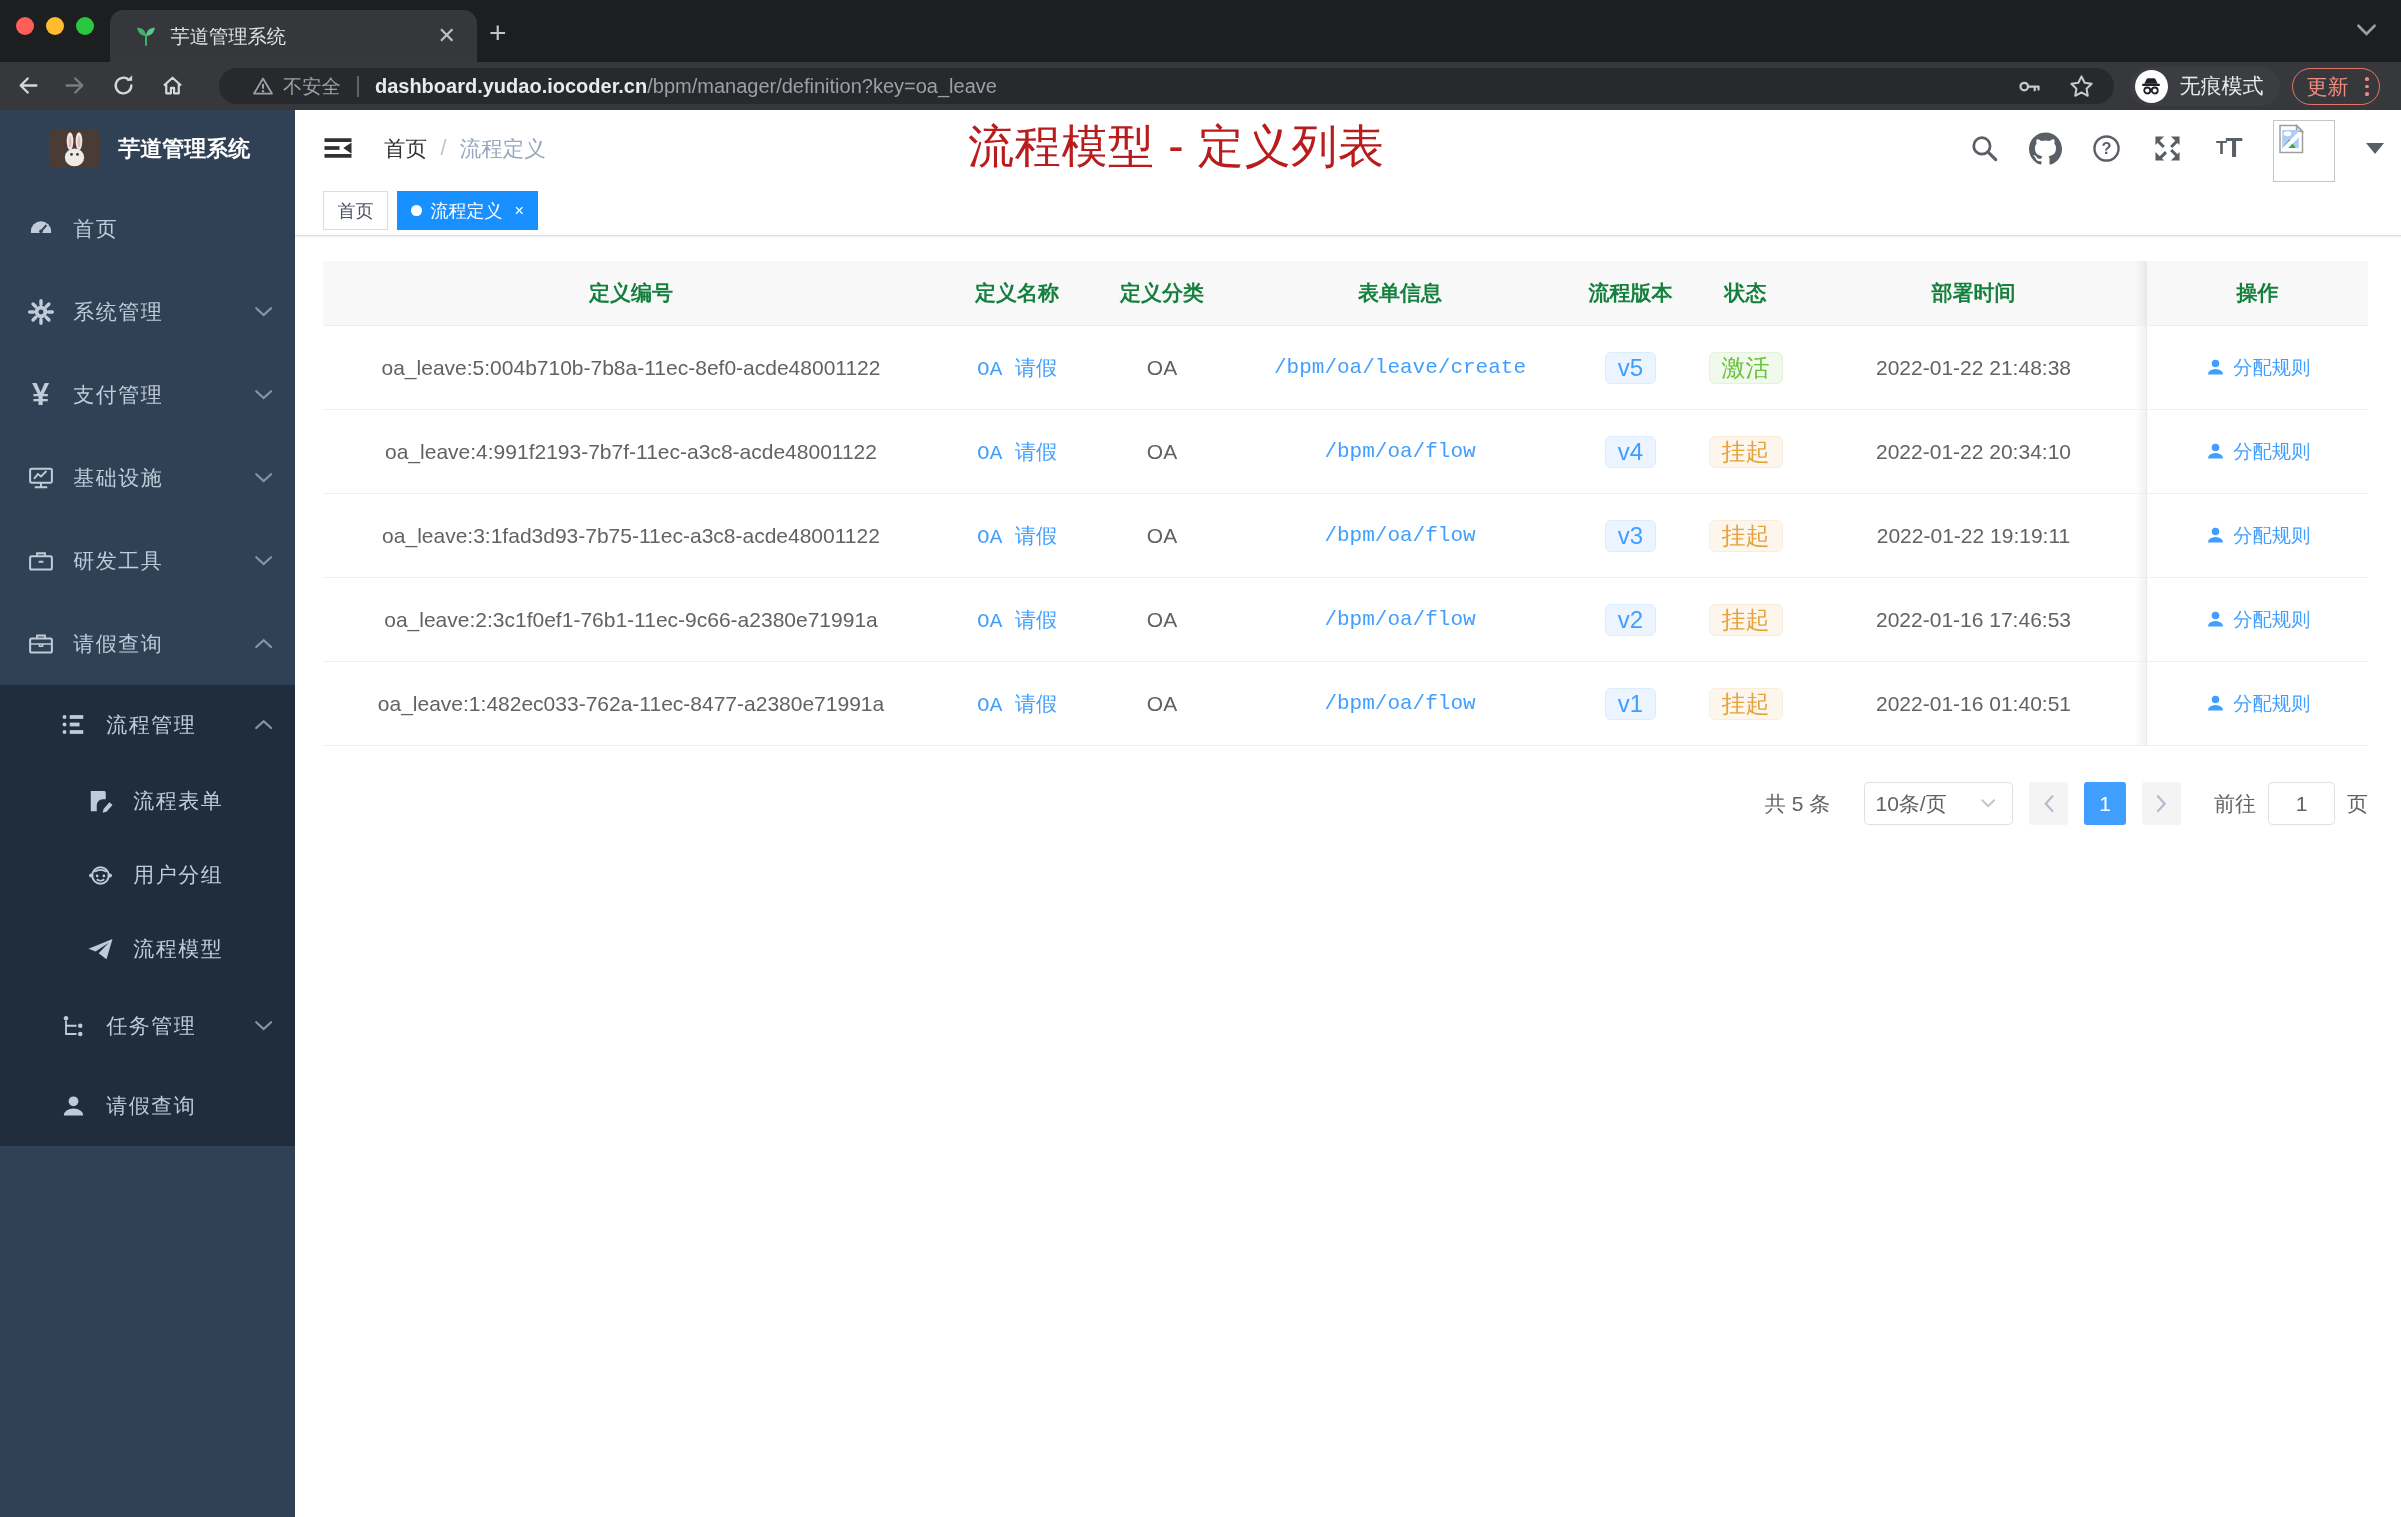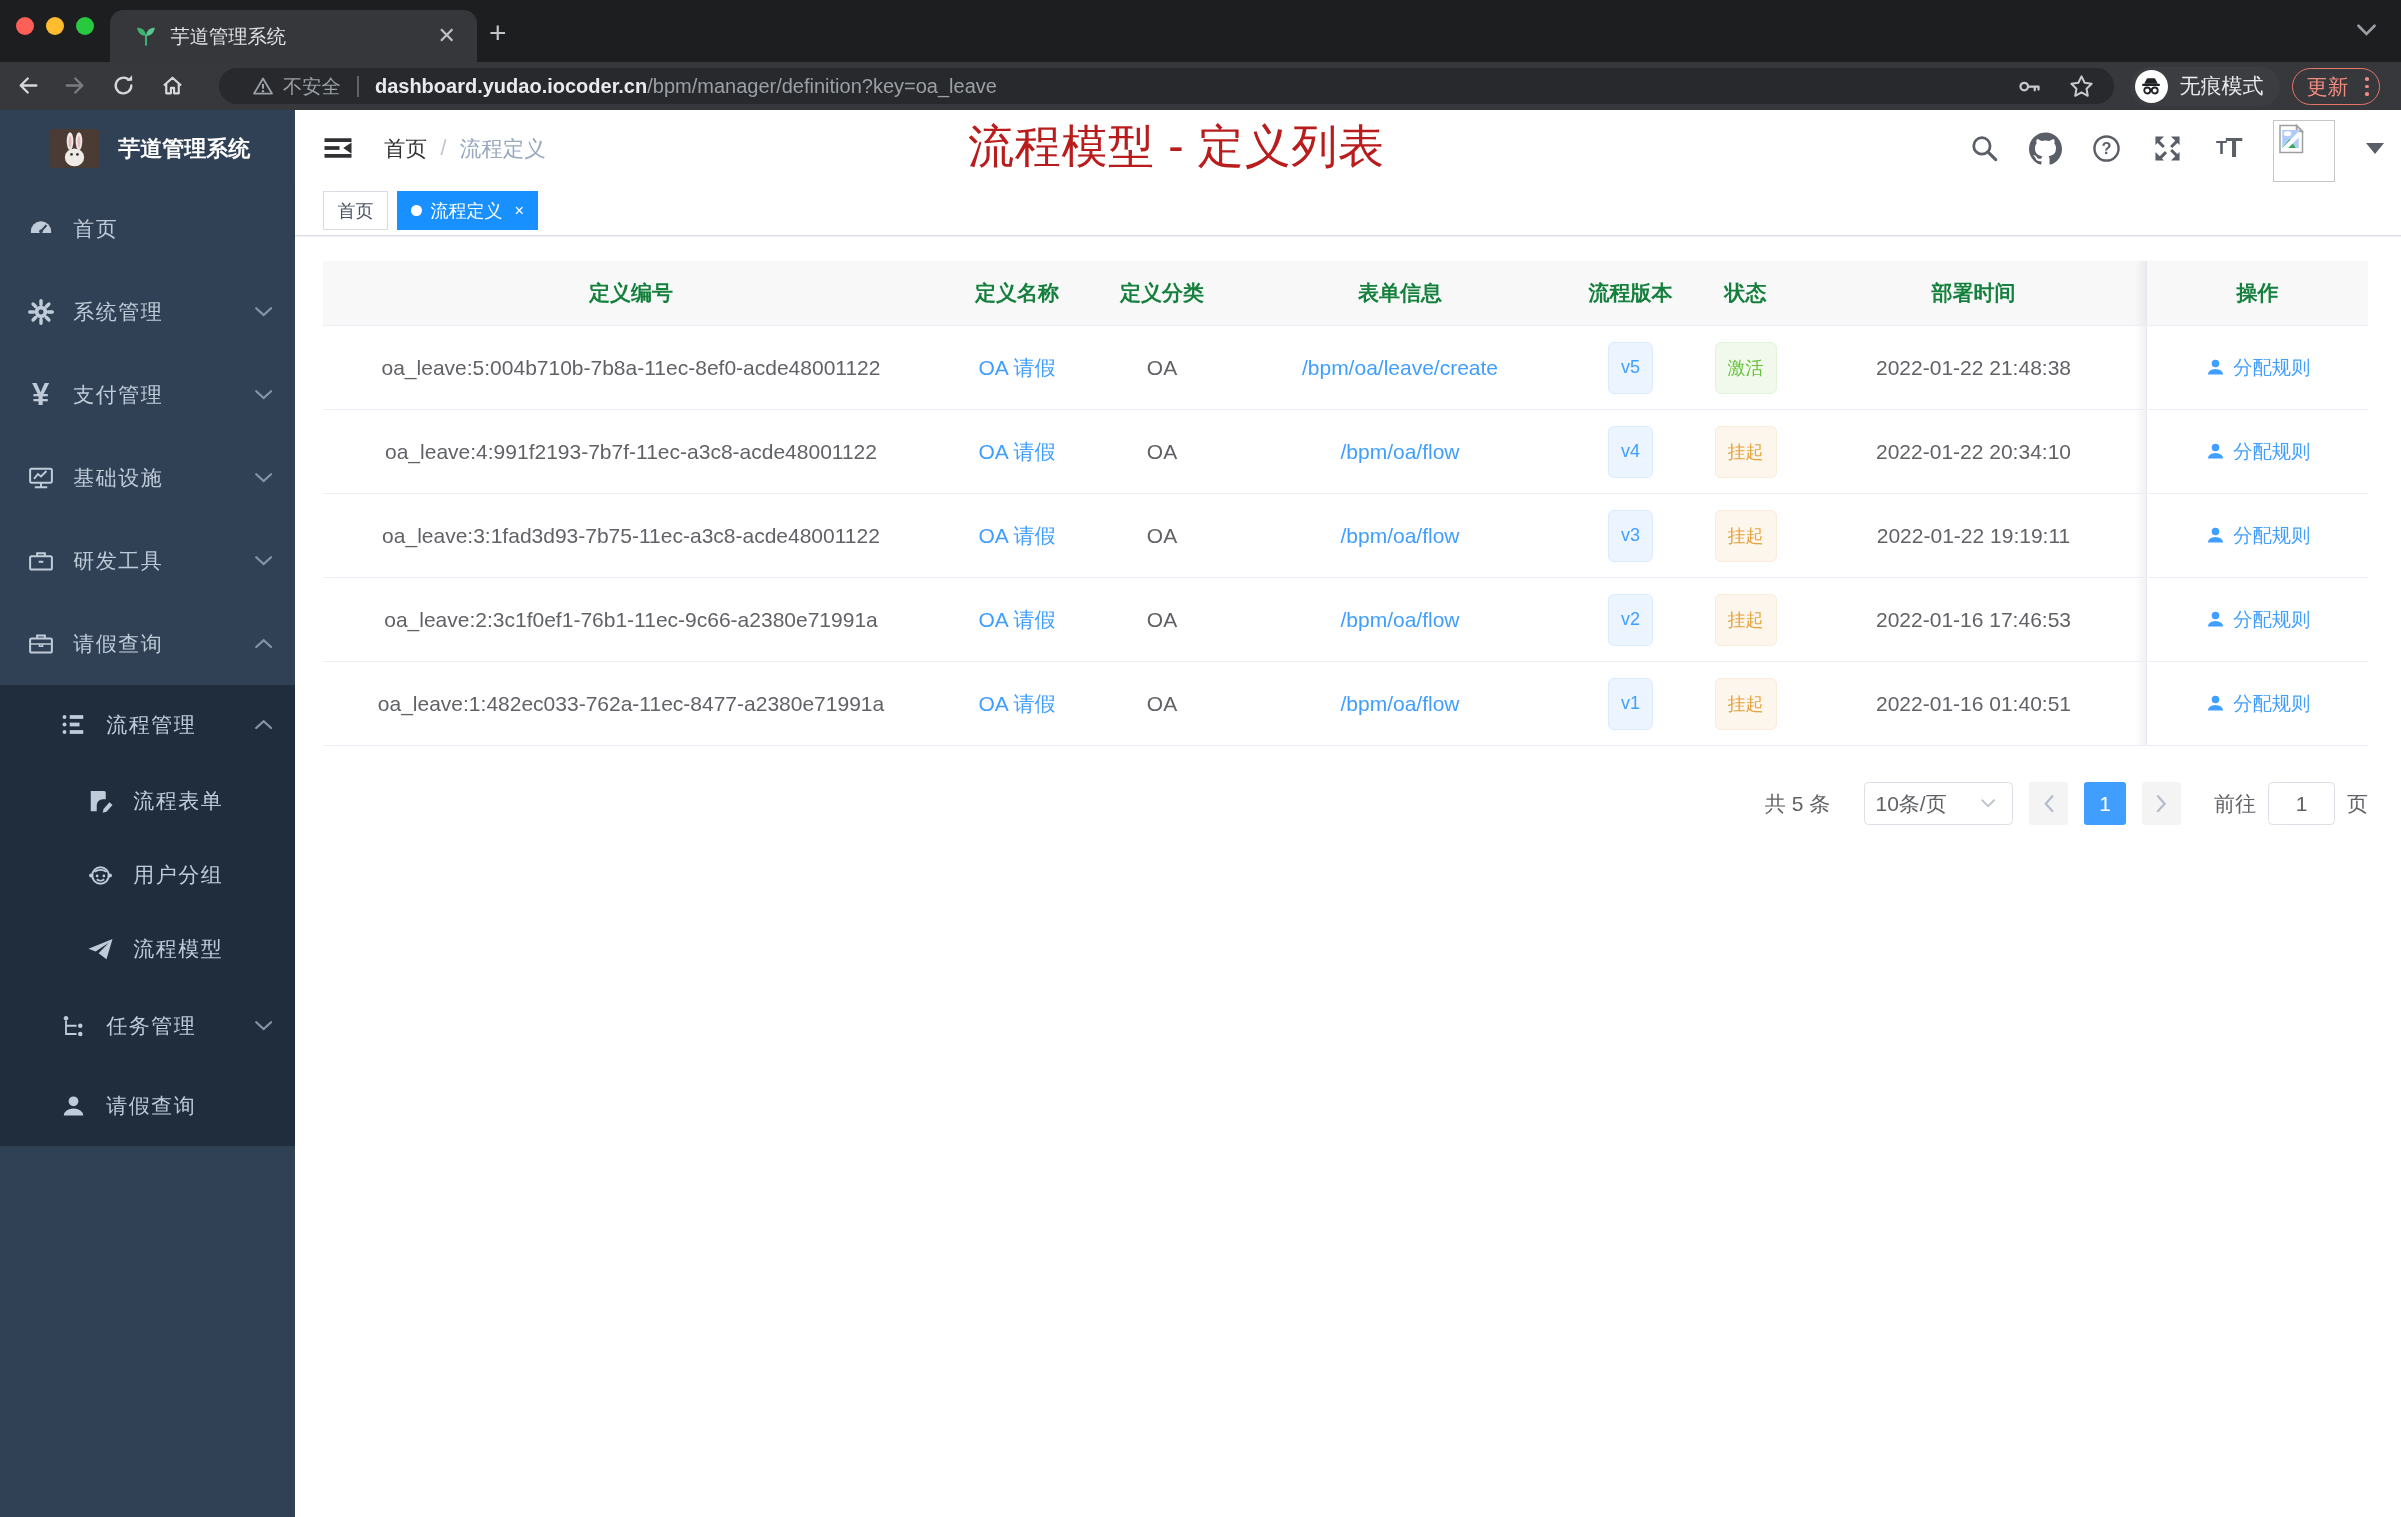--- a/index.html
+++ b/index.html
@@ -73,22 +73,22 @@
 
   .content { padding:25px 0 0 28px; }
   .table { width:2045px; font-size:21px; color:#606266; }
   .tr { display:grid; grid-template-columns:616px 156px 134px 342px 119px 111px 345px 222px; align-items:center; }
   .thead { background:#f8f8f9; height:65px; color:#15803d; font-weight:bold; }
   .tbody .tr { height:84px; border-bottom:0.7px solid #ebeef5; background:#fff; }
   .thead.tr { border-bottom:0.7px solid #ebeef5; }
   .td { text-align:center; position:relative; height:100%; display:flex; align-items:center; justify-content:center; }
   .td.action { border-left:0.7px solid #e4e7ed; }
   .td.action::before { content:""; position:absolute; left:-12px; top:0; bottom:0; width:11px; background:linear-gradient(to right, rgba(0,0,0,0), rgba(0,0,0,0.055)); }
-  a.cell-link { color:#409eff; text-decoration:none; cursor:pointer; }
-  .badge { display:inline-flex; align-items:center; justify-content:center; height:52px; padding:0 12px; border-radius:6px; font-size:18px; }
+  a.cell-link { color:#409eff; text-decoration:none; cursor:pointer;font-family:Liberation Mono, monospace; }
+  .badge { display:inline-flex; align-items:center; justify-content:center; height:32px; padding:0 12px; border-radius:6px; font-size:24px; }
   .badge-version { background:#ecf5ff; border:0.7px solid #d9ecff; color:#409eff; }
   .badge-success { background:#f0f9eb; border:0.7px solid #e1f3d8; color:#67c23a; }
   .badge-warning { background:#fdf6ec; border:0.7px solid #faecd8; color:#e6a23c; }
   .action-link { display:inline-flex; align-items:center; gap:7.4px; color:#409eff; font-size:19.3px; cursor:pointer; }
 
   .pagination { width:2045px; margin-top:36px; display:flex; align-items:center; justify-content:flex-end; gap:16.3px; font-size:21px; color:#606266; }
   .pg-total { margin-right:17px; white-space:nowrap; }
   .pg-select { width:149px; height:43px; border:0.7px solid #dcdfe6; border-radius:4.5px; display:flex; align-items:center; justify-content:space-between; padding:0 15px 0 11px; cursor:pointer; color:#606266; white-space:nowrap; }
   .pg-btn { width:39px; height:43px; background:#f4f4f5; border-radius:3px; display:flex; align-items:center; justify-content:center; color:#b4bccc; font-size:22px; cursor:pointer; }
   .pg-page { width:42px; height:43px; background:#409eff; border-radius:3px; color:#fff; display:flex; align-items:center; justify-content:center; cursor:pointer; }

